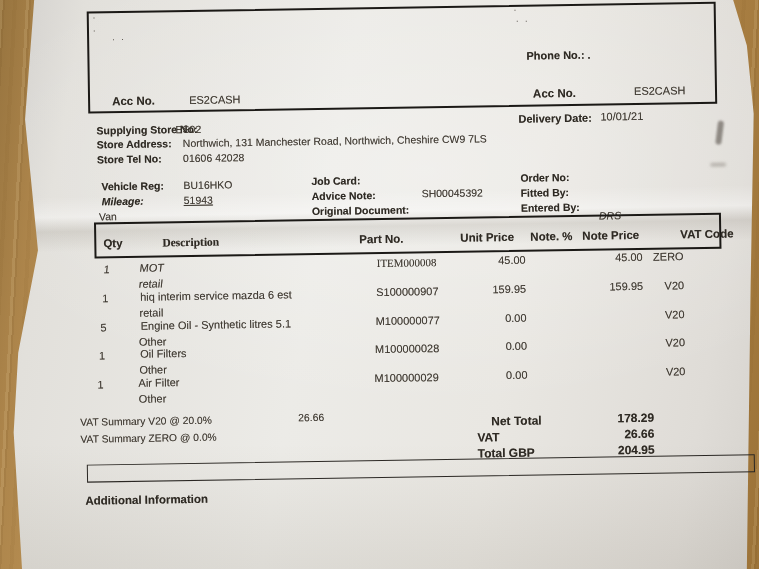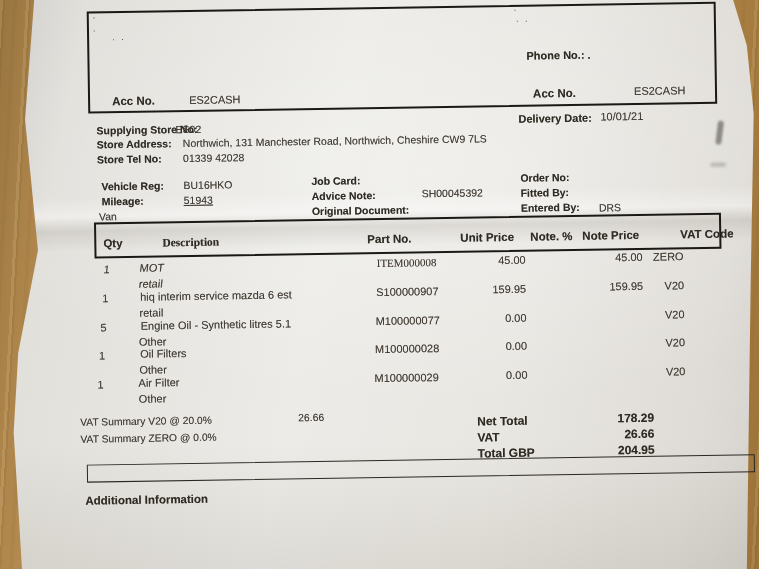--- a/index.html
+++ b/index.html
@@ -61,42 +61,42 @@
     <span class="t" style="left:637px;top:89px;">ES2CASH</span>
 
     <span class="t b" style="left:521px;top:115px;">Delivery Date:</span>
     <span class="t" style="left:603px;top:114px;">10/01/21</span>
 
     <span class="t b sm" style="left:99px;top:120px;">Supplying Store No:</span>
     <span class="t sm" style="left:178px;top:120px;">ES02</span>
     <span class="t b sm" style="left:99px;top:134px;">Store Address:</span>
     <span class="t sm" style="left:185px;top:134px;">Northwich, 131 Manchester Road, Northwich, Cheshire CW9 7LS</span>
     <span class="t b sm" style="left:99px;top:149px;">Store Tel No:</span>
-    <span class="t sm" style="left:185px;top:149px;">01339 42028</span>
+    <span class="t sm" style="left:185px;top:149px;">01606 42028</span>
 
     <span class="t b sm" style="left:103px;top:176px;">Vehicle Reg:</span>
     <span class="t sm" style="left:185px;top:176px;">BU16HKO</span>
-    <span class="t b sm" style="left:103px;top:191px;">Mileage:</span>
+    <span class="t b sm" style="left:103px;top:191px;font-style:italic;">Mileage:</span>
     <span class="t sm" style="left:185px;top:191px;text-decoration:underline;">51943</span>
     <span class="t sm" style="left:100px;top:206px;">Van</span>
 
     <span class="t b sm" style="left:313px;top:174px;">Job Card:</span>
     <span class="t b sm" style="left:313px;top:189px;">Advice Note:</span>
     <span class="t sm" style="left:423px;top:188px;">SH00045392</span>
     <span class="t b sm" style="left:313px;top:204px;">Original Document:</span>
 
     <span class="t b sm" style="left:522px;top:174px;">Order No:</span>
     <span class="t b sm" style="left:522px;top:189px;">Fitted By:</span>
     <span class="t b sm" style="left:522px;top:204px;">Entered By:</span>
-    <span class="t sm" style="left:600px;top:205px;">DRS</span>
+    <span class="t sm" style="left:600px;top:213px;font-style:italic;">DRS</span>
 
     <div class="box" style="left:95px;top:218px;width:623px;height:32px;border-width:2px;"></div>
     <span class="t b hd" style="left:104px;top:233px;">Qty</span>
     <span class="t b hd" style="left:163px;top:233px;font-family:Liberation Serif, serif;">Description</span>
-    <span class="t b hd" style="left:368px;top:233px;">Part No.</span>
+    <span class="t b hd" style="left:360px;top:233px;">Part No.</span>
     <span class="t b hd" style="left:461px;top:233px;text-align:right;">Unit Price</span>
     <span class="t b hd" style="left:531px;top:233px;">Note. %</span>
     <span class="t b hd" style="left:583px;top:233px;">Note Price</span>
     <span class="t b hd" style="left:681px;top:233px;">VAT Code</span>
 
     <span class="t ra it" style="left:86px;top:259px;width:24px;">1</span>
     <span class="t it" style="left:140px;top:258px;">MOT</span>
     <span class="t it" style="left:139px;top:274px;">retail</span>
     <span class="t" style="left:377px;top:257px;font-family:Liberation Serif, serif;">ITEM000008</span>
     <span class="t ra" style="left:454px;top:256px;width:72px;">45.00</span>
@@ -129,21 +129,21 @@
     <span class="t" style="left:137px;top:373px;">Air Filter</span>
     <span class="t" style="left:137px;top:389px;">Other</span>
     <span class="t" style="left:373px;top:372px;">M100000029</span>
     <span class="t ra" style="left:454px;top:371px;width:72px;">0.00</span>
     <span class="t ra" style="left:614px;top:370px;width:70px;">V20</span>
 
     <span class="t xs" style="left:78px;top:412px;">VAT Summary V20 @ 20.0%</span>
     <span class="t xs ra" style="left:270px;top:411px;width:52px;">26.66</span>
     <span class="t xs" style="left:78px;top:429px;">VAT Summary ZERO @ 0.0%</span>
 
-    <span class="t b lg" style="left:475px;top:416px;">Net Total</span>
+    <span class="t b lg" style="left:489px;top:416px;">Net Total</span>
     <span class="t b lg ra" style="left:580px;top:415px;width:72px;">178.29</span>
     <span class="t b lg" style="left:475px;top:432px;">VAT</span>
     <span class="t b lg ra" style="left:580px;top:431px;width:72px;">26.66</span>
     <span class="t b lg" style="left:475px;top:448px;">Total GBP</span>
     <span class="t b lg ra" style="left:580px;top:447px;width:72px;">204.95</span>
 
     <div class="box" style="left:84px;top:460px;width:666px;height:16px;border-width:1.5px;border-color:#2a2723;"></div>
     <span class="t b hd" style="left:82px;top:490px;">Additional Information</span>
 
     <div id="smudge"></div>

